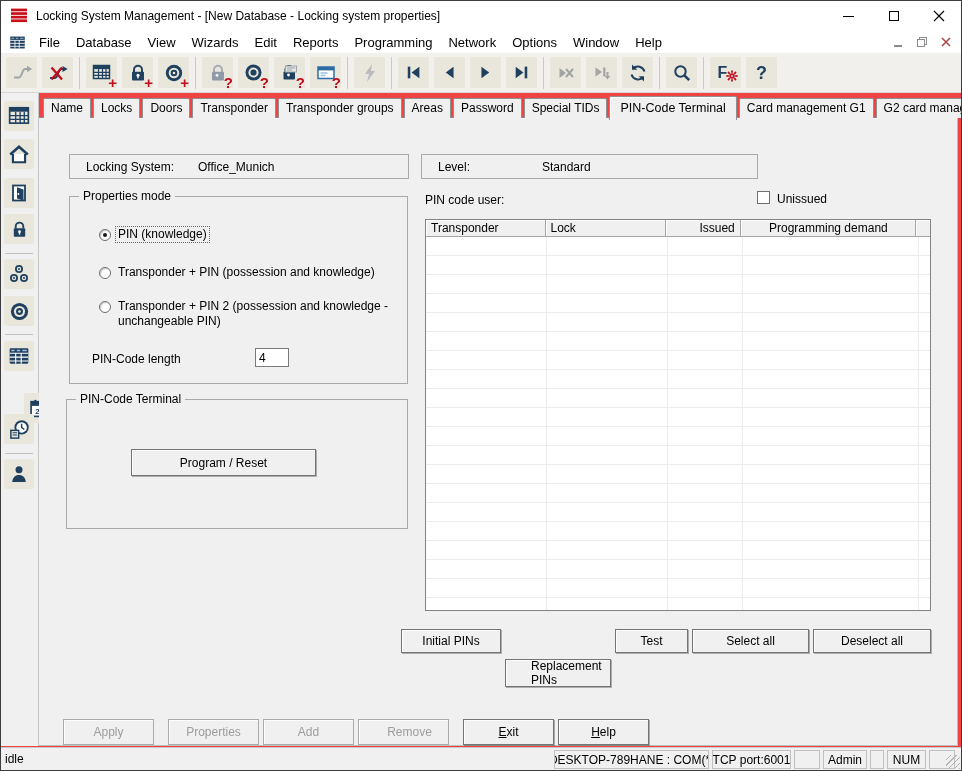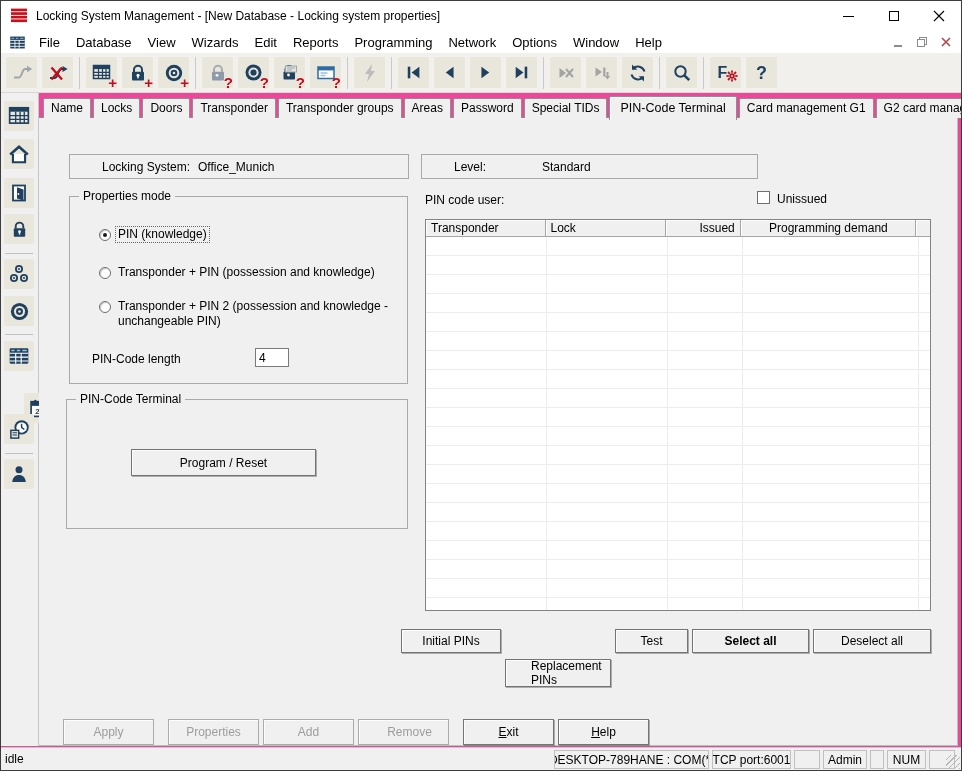--- a/index.html
+++ b/index.html
@@ -1,18 +1,18 @@
 <!DOCTYPE html>
 <html><head>
 <meta charset="utf-8">
 <style>
   html,body{margin:0;padding:0;background:#cfcfcf;}
   *{box-sizing:border-box;}
   .window{
-    position:relative;width:962px;height:771px;background:#ec4899;
+    position:relative;width:962px;height:771px;background:#ef4444;
     border:1px solid #3c3c3c;overflow:hidden;
     font-family:"Liberation Sans",sans-serif;font-size:12px;color:#000;
   }
   
   .titlebar{position:absolute;left:0;top:0;right:0;height:30px;background:#fff;display:flex;align-items:center;}
   .app-icon{margin-left:8px;width:20px;height:20px;flex:0 0 auto;}
   .title-text{margin-left:7px;font-size:12px;white-space:nowrap;}
   .win-controls{position:absolute;right:0;top:0;height:30px;display:flex;}
   .win-btn{width:45px;height:30px;display:flex;align-items:center;justify-content:center;}
   
@@ -33,21 +33,21 @@
   
   .sidebar{position:absolute;left:0;top:92px;width:38px;bottom:24px;background:#f0f0f0;border-right:1px solid #c6c6c6;}
   .sb-btn{position:absolute;left:3px;width:30px;height:30px;background:#e9e7dc;border-radius:2px;display:flex;align-items:center;justify-content:center;}
   .sb-sep{position:absolute;left:4px;width:28px;height:1px;background:#c2c2c2;}
   
   .tabrow{position:absolute;left:42px;top:95px;height:22px;display:flex;align-items:flex-end;z-index:3;}
   .tab{background:#f0f0f0;border:1px solid #8f8f8f;border-bottom:none;border-radius:2px 2px 0 0;height:20px;line-height:19px;padding:0 7px;margin-right:2px;font-size:12px;white-space:nowrap;}
   .tab.active{height:24px;line-height:23px;padding:0 10px;margin-bottom:-2px;box-shadow:inset 1px 1px 0 #fff;position:relative;z-index:4;font-size:12.5px;}
   .pane{position:absolute;left:38px;top:116px;width:919px;bottom:24px;background:#f0f0f0;border-top:1px solid #8f8f8f;border-right:1px solid #bdbdbd;border-bottom:1px solid #bdbdbd;}
   
-  .framed{position:absolute;border:1px solid #a9a9a9;background:#f0f0f0;display:flex;align-items:center;padding-left:16px;}
+  .framed{position:absolute;border:1px solid #a9a9a9;background:#f0f0f0;display:flex;align-items:center;}
   .groupbox{position:absolute;border:1px solid #a9a9a9;}
   .legend{position:absolute;top:-8px;left:9px;background:#f0f0f0;padding:0 4px;font-size:12px;white-space:nowrap;}
   .radio{width:12px;height:12px;border-radius:50%;background:#fff;border:1px solid #6e6e6e;position:absolute;box-shadow:inset 1px 1px 1px #c8c8c8;}
   .radio.checked::after{content:"";position:absolute;left:3px;top:3px;width:4px;height:4px;border-radius:50%;background:#1a1a1a;}
   .rlabel{position:absolute;font-size:12px;line-height:15px;}
   .focus-dotted{outline:1px dotted #666;padding:0 2px;}
   .checkbox{position:absolute;width:13px;height:13px;background:#fff;border:1px solid #707070;}
   .textinput{position:absolute;border:1px solid #7a7a7a;background:#fff;font-family:"Liberation Sans",sans-serif;font-size:12px;padding:1px 3px;}
   .btn{position:absolute;background:#f0f0f0;border:1px solid #747474;box-shadow:1px 1px 0 rgba(0,0,0,.28),inset 1px 1px 0 #fdfdfd;font-family:"Liberation Sans",sans-serif;font-size:12px;display:flex;align-items:center;justify-content:center;}
   .btn.disabled{color:#9d9d9d;border-color:#ababab;box-shadow:inset 1px 1px 0 #fdfdfd;}
@@ -451,21 +451,21 @@
 
   <div class="btn" style="left:400px;top:628px;width:100px;height:24px;">
       <span>Initial PINs</span>
     </div>
   <div class="btn" style="left:504px;top:658px;width:106px;height:28px;padding-left:25px;">
       <span>Replacement PINs</span>
     </div>
   <div class="btn" style="left:614px;top:628px;width:73px;height:24px;">
       <span>Test</span>
     </div>
-  <div class="btn" style="left:691px;top:628px;width:117px;height:24px;font-weight:bold;">
+  <div class="btn" style="left:691px;top:628px;width:117px;height:24px;">
       <span>Select all</span>
     </div>
   <div class="btn" style="left:812px;top:628px;width:118px;height:24px;">
       <span>Deselect all</span>
     </div>
 
   <div class="btn disabled" style="left:62px;top:718px;width:91px;height:26px;">
       <span>Apply</span>
     </div>
   <div class="btn disabled" style="left:167px;top:718px;width:91px;height:26px;">

